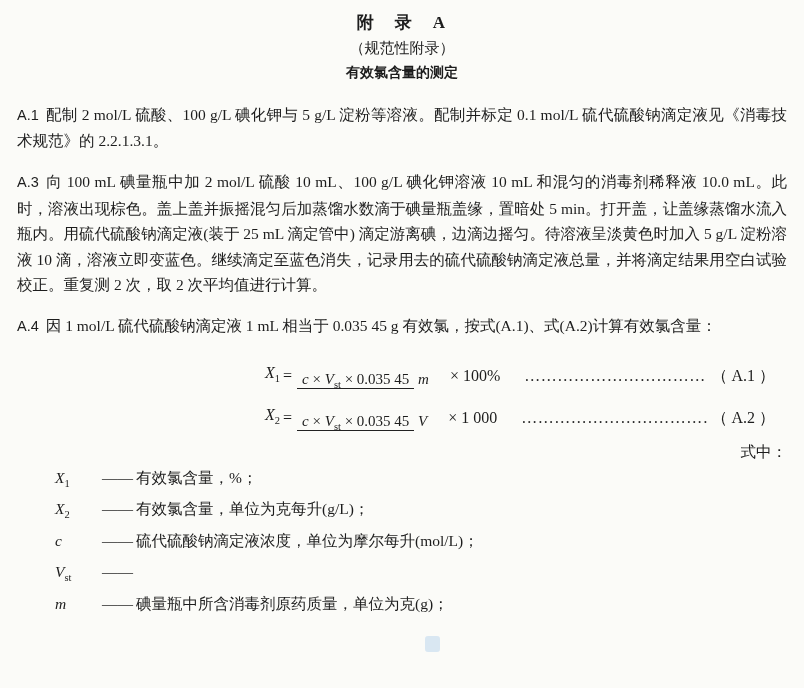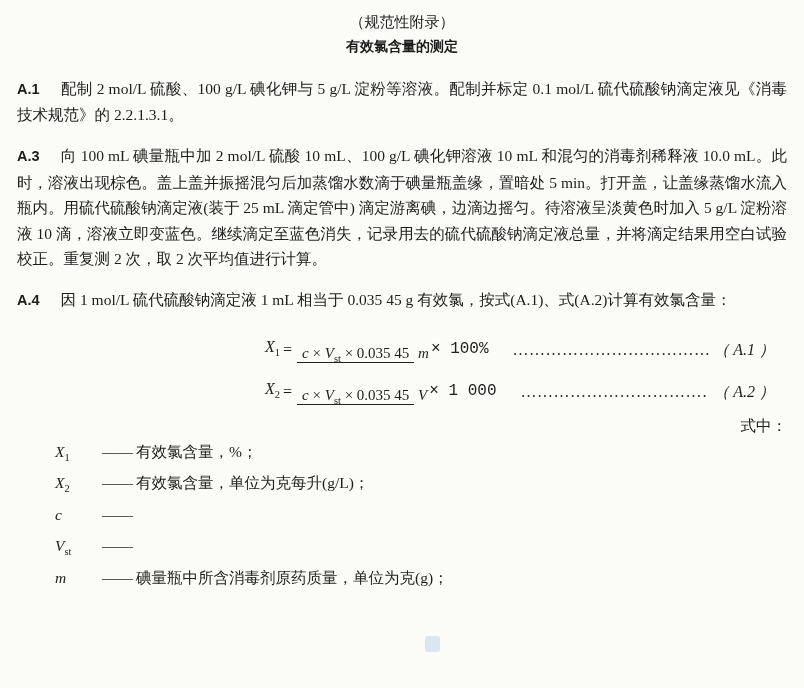--- a/index.html
+++ b/index.html
@@ -28,24 +28,24 @@
     font-size: 15px;
     line-height: 24px;
   }
   .title-heading {
     font-weight: bold;
     font-size: 14px;
     line-height: 26px;
   }
   .para { text-align: justify; }
   .clause-label {
-    font-weight: bold;
+    font-weight: normal;
     font-family: "Liberation Sans", sans-serif;
     font-size: 14.5px;
-    padding-right: 21px;
+    padding-right: 7px;
   }
   .formula-row {
     display: flex;
     align-items: center;
     height: 42px;
     padding-left: 248px;
     padding-right: 12px;
     font-size: 16px;
   }
   .f-var { font-style: italic; }
@@ -61,30 +61,30 @@
     line-height: 17px;
     font-size: 15px;
     margin-top: 12px;
   }
   .frac .num {
     padding: 0 5px 1px 5px;
     border-bottom: 1.4px solid #222;
     white-space: nowrap;
   }
   .frac .den { padding-top: 1px; }
-  .f-mult { margin-left: 2px; white-space: nowrap; font-family: Liberation Mono, monospace; }
+  .f-mult { margin-left: 21px; white-space: nowrap; }
   .f-dots {
     flex: 1;
     overflow: hidden;
     white-space: nowrap;
     margin: 0 4px 0 24px;
     letter-spacing: 0.5px;
     color: #2a2a2a;
   }
-  .f-tag { white-space: nowrap; font-style: italic; }
+  .f-tag { white-space: nowrap; }
   .where { padding-left: 43px; text-align: right; }
   .def-row { display: flex; padding-left: 38px; }
   .def-term {
     flex: none;
     width: 47px;
     font-style: italic;
   }
   .def-dash { flex: none; white-space: nowrap; }
   .def-text { padding-left: 3px; }
   .scan-artifact {
@@ -96,20 +96,21 @@
     background: rgba(130, 180, 225, 0.28);
     border-radius: 3px;
   }
 </style>
 </head>
 <body>
 
 <div class="page">
 
   <div class="title-block">
+    <div class="title-main">附　录　A</div>
     <div class="title-sub">（规范性附录）</div>
     <div class="title-heading">有效氯含量的测定</div>
   </div>
 
   <p class="para"><span class="clause-label">A.1</span><span>配制 2 mol/L 硫酸、100 g/L 碘化钾与 5 g/L 淀粉等溶液。配制并标定 0.1 mol/L 硫代硫酸钠滴定液见《消毒技术规范》的 2.2.1.3.1。</span></p>
 
 
   <p class="para"><span class="clause-label">A.3</span><span>向 100 mL 碘量瓶中加 2 mol/L 硫酸 10 mL、100 g/L 碘化钾溶液 10 mL 和混匀的消毒剂稀释液 10.0 mL。此时，溶液出现棕色。盖上盖并振摇混匀后加蒸馏水数滴于碘量瓶盖缘，置暗处 5 min。打开盖，让盖缘蒸馏水流入瓶内。用硫代硫酸钠滴定液(装于 25 mL 滴定管中) 滴定游离碘，边滴边摇匀。待溶液呈淡黄色时加入 5 g/L 淀粉溶液 10 滴，溶液立即变蓝色。继续滴定至蓝色消失，记录用去的硫代硫酸钠滴定液总量，并将滴定结果用空白试验校正。重复测 2 次，取 2 次平均值进行计算。</span></p>
 
   <p class="para"><span class="clause-label">A.4</span><span>因 1 mol/L 硫代硫酸钠滴定液 1 mL 相当于 0.035 45 g 有效氯，按式(A.1)、式(A.2)计算有效氯含量：</span></p>
@@ -146,20 +147,21 @@
     <span class="def-text">有效氯含量，%；</span>
   </div>
   <div class="def-row">
     <span class="def-term"><span>X</span><span class="f-sub">2</span></span>
     <span class="def-dash">——</span>
     <span class="def-text">有效氯含量，单位为克每升(g/L)；</span>
   </div>
   <div class="def-row">
     <span class="def-term"><span>c</span><span class="f-sub"></span></span>
     <span class="def-dash">——</span>
+    <span class="def-text">硫代硫酸钠滴定液浓度，单位为摩尔每升(mol/L)；</span>
   </div>
   <div class="def-row">
     <span class="def-term"><span>V</span><span class="f-sub">st</span></span>
     <span class="def-dash">——</span>
   </div>
   <div class="def-row">
     <span class="def-term"><span>m</span><span class="f-sub"></span></span>
     <span class="def-dash">——</span>
     <span class="def-text">碘量瓶中所含消毒剂原药质量，单位为克(g)；</span>
   </div>

